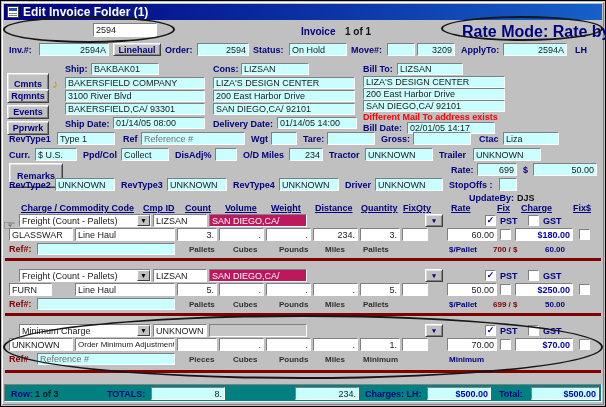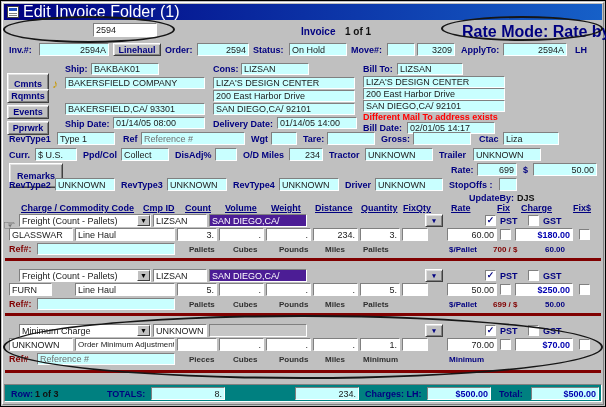--- a/index.html
+++ b/index.html
@@ -1,31 +1,31 @@
 <!DOCTYPE html>
 <html><head>
 <meta charset="utf-8">
 <style>
   *{box-sizing:border-box;margin:0;padding:0}
   html,body{width:606px;height:407px}
   body{font-family:"Liberation Sans",sans-serif;background:#fff;position:relative}
   .window{position:absolute;left:0;top:0;width:606px;height:407px;background:#c0c0c0;border:1px solid #000;box-shadow:2px 2px 5px rgba(0,0,0,.35)}
   .inbevel{position:absolute;left:1px;top:1px;width:602px;height:403px;border:1px solid;border-color:#fff #808080 #808080 #fff;pointer-events:none}
   .titlebar{position:absolute;left:3px;top:3px;width:598px;height:16px;background:linear-gradient(90deg,#000080,#1660c8);display:flex;align-items:center;gap:4px;padding:0 3px}
-  .titlebar .ttl{color:#fff;font-size:16px;font-weight:normal}
+  .titlebar .ttl{color:#fff;font-size:12px;font-weight:bold}
   .appicon{width:12px;height:12px;background:#fff;border:1px solid #404040;position:relative;flex:0 0 auto}
   .appicon::before{content:"";position:absolute;left:1px;top:1px;width:8px;height:3px;background:#2050c0}
   .appicon::after{content:"";position:absolute;left:1px;top:6px;width:8px;height:1px;background:#808080;box-shadow:0 2px 0 #808080}
   .lbl{position:absolute;font-size:9px;font-weight:bold;color:#000080;white-space:nowrap;line-height:11px}
   .txt{position:absolute;font-size:9px;color:#101010;white-space:nowrap;line-height:11px}
   .fld{position:absolute;height:13px;background:#c9ffff;border:1px solid;border-color:#808080 #fff #fff #808080;font-size:9px;color:#1a1a1a;padding:0 2px;white-space:nowrap;overflow:hidden;display:flex;align-items:center}
   .fld.white{background:#fff}
   .fld.right{justify-content:flex-end}
   .fld.ghost{color:#707070}
-  .fld.olive{background:#4c1d95;color:#fff}
+  .fld.olive{background:#be185d;color:#fff}
   .fld.gray{background:#c6c6c6}
   .fld.amt{color:#0000b0;font-weight:bold}
   .h12{height:12px}
   .btn{position:absolute;background:#c0c0c0;border:1px solid;border-color:#fff #404040 #404040 #fff;box-shadow:inset 1px 1px 0 #dfdfdf,inset -1px -1px 0 #808080;font-size:9px;font-weight:bold;color:#000080;display:flex;align-items:center;justify-content:center;white-space:nowrap;cursor:default}
   .combo .arrow{position:absolute;right:0;top:0;width:13px;height:100%;background:#c0c0c0;border:1px solid;border-color:#fff #404040 #404040 #fff;font-size:7px;color:#000;display:flex;align-items:center;justify-content:center}
   .chk{position:absolute;width:11px;height:11px;background:#fff;border:1px solid;border-color:#808080 #fff #fff #808080;font-size:9px;font-weight:bold;color:#000080;display:flex;align-items:center;justify-content:center;line-height:1}
   .sep{position:absolute;left:4px;width:596px;height:3px;background:#800000}
   .hdr{position:absolute;font-size:9px;font-weight:bold;color:#000080;text-decoration:underline;white-space:nowrap}
   .unit{position:absolute;font-size:8px;font-weight:bold;color:#303030;white-space:nowrap}
   .foot{position:absolute;font-size:8px;font-weight:bold;white-space:nowrap}
@@ -67,20 +67,21 @@
 
   <div class="btn" style="left:6px;top:72px;width:42px;height:21px">Cmnts</div>
   <div class="btn" style="left:6px;top:88px;width:42px;height:14px">Rqmnts</div>
   <div class="btn" style="left:6px;top:104px;width:42px;height:14px">Events</div>
   <div class="btn" style="left:6px;top:120px;width:42px;height:14px">Pprwrk</div>
   <span class="note" style="left:51px;top:76px">♪</span>
 
   <span class="lbl" style="left:64px;top:63px">Ship:</span>
   <div class="fld h12" style="left:90px;top:62px;width:68px">BAKBAK01</div>
   <div class="fld h12" style="left:64px;top:76px;width:140px">BAKERSFIELD COMPANY</div>
+  <div class="fld h12" style="left:64px;top:89px;width:140px">3100 River Blvd</div>
   <div class="fld h12" style="left:64px;top:102px;width:140px">BAKERSFIELD,CA/ 93301</div>
   <span class="lbl" style="left:64px;top:118px">Ship Date:</span>
   <div class="fld h12" style="left:112px;top:116px;width:92px">01/14/05 08:00</div>
 
   <span class="lbl" style="left:212px;top:63px">Cons:</span>
   <div class="fld h12" style="left:240px;top:62px;width:68px">LIZSAN</div>
   <div class="fld h12" style="left:212px;top:76px;width:142px">LIZA'S DESIGN CENTER</div>
   <div class="fld h12" style="left:212px;top:89px;width:142px">200 East Harbor Drive</div>
   <div class="fld h12" style="left:212px;top:102px;width:142px">SAN DIEGO,CA/ 92101</div>
   <span class="lbl" style="left:212px;top:118px">Delivery Date:</span>

